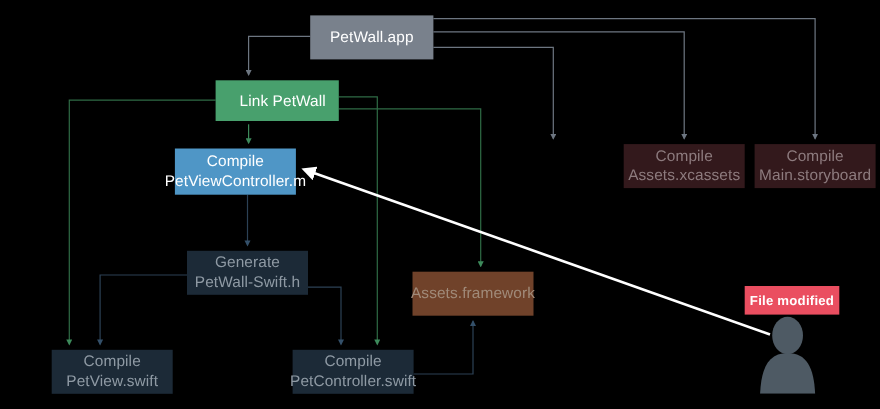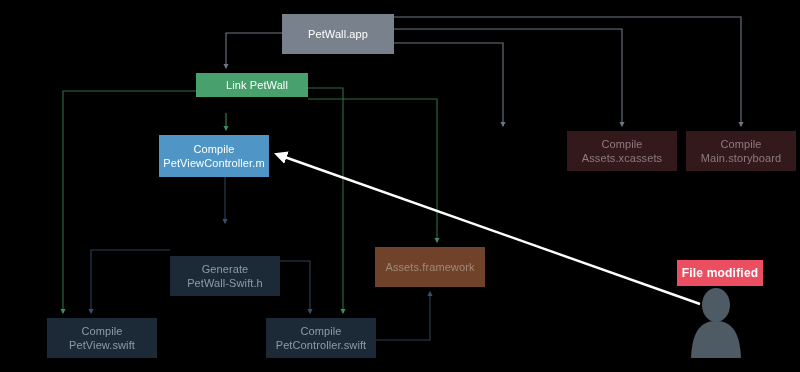--- a/index.html
+++ b/index.html
@@ -21,21 +21,21 @@
     width: 800px; height: 372px;
   }
   .node {
     position: absolute;
     box-sizing: border-box;
     display: flex;
     align-items: center;
     justify-content: center;
     text-align: center;
     line-height: 1.28;
-    font-size: 11px;
+    font-size: 14px;
     letter-spacing: 0.1px;
     white-space: pre-line;
     padding: 2px 4px;
   }
   .node-app      { background: #79818c; color: #ffffff; }
   .node-link     { background: #48a06d; color: #ffffff; }
   .node-active   { background: #4f96c6; color: #ffffff; }
   .node-dim-red  { background: #33191c; color: #8d7b7e; }
   .node-dim-blue { background: #1c2a37; color: #8f9aa4; }
   .node-brown    { background: #70422a; color: #a08a79; }
@@ -101,41 +101,41 @@
 
     <path d="M 376 340 L 430 340 L 430 292" fill="none" stroke="#2c4155" stroke-width="1.1" marker-end="url(#ah-blue)"></path>
 
     <path d="M 700 304 L 279 155" fill="none" stroke="#ffffff" stroke-width="2.4" marker-end="url(#ah-white)"></path>
   </svg>
 
   <div class="node node-app" style="left:282px; top:14px; width:112px; height:40px;">
     <span>PetWall.app</span>
   </div>
 
-  <div class="node node-link" style="left:196px; top:73px; width:112px; height:24px;padding-left:14px;">
+  <div class="node node-link" style="left:196px; top:73px; width:112px; height:37px;padding-left:14px;">
     <span>Link PetWall</span>
   </div>
 
   <div class="node node-active" style="left:159px; top:135px; width:110px; height:42px;">
     <span>Compile
 PetViewController.m</span>
   </div>
 
 
   <div class="node node-dim-red" style="left:567px; top:131px; width:110px; height:40px;">
     <span>Compile
 Assets.xcassets</span>
   </div>
 
   <div class="node node-dim-red" style="left:686px; top:131px; width:110px; height:40px;">
     <span>Compile
 Main.storyboard</span>
   </div>
 
-  <div class="node node-dim-blue" style="left:170px; top:228px; width:110px; height:40px;margin-top:28px;">
+  <div class="node node-dim-blue" style="left:170px; top:228px; width:110px; height:40px;">
     <span>Generate
 PetWall-Swift.h</span>
   </div>
 
   <div class="node node-brown" style="left:375px; top:247px; width:110px; height:40px;">
     <span>Assets.framework</span>
   </div>
 
   <div class="node node-dim-blue" style="left:47px; top:318px; width:110px; height:40px;">
     <span>Compile

